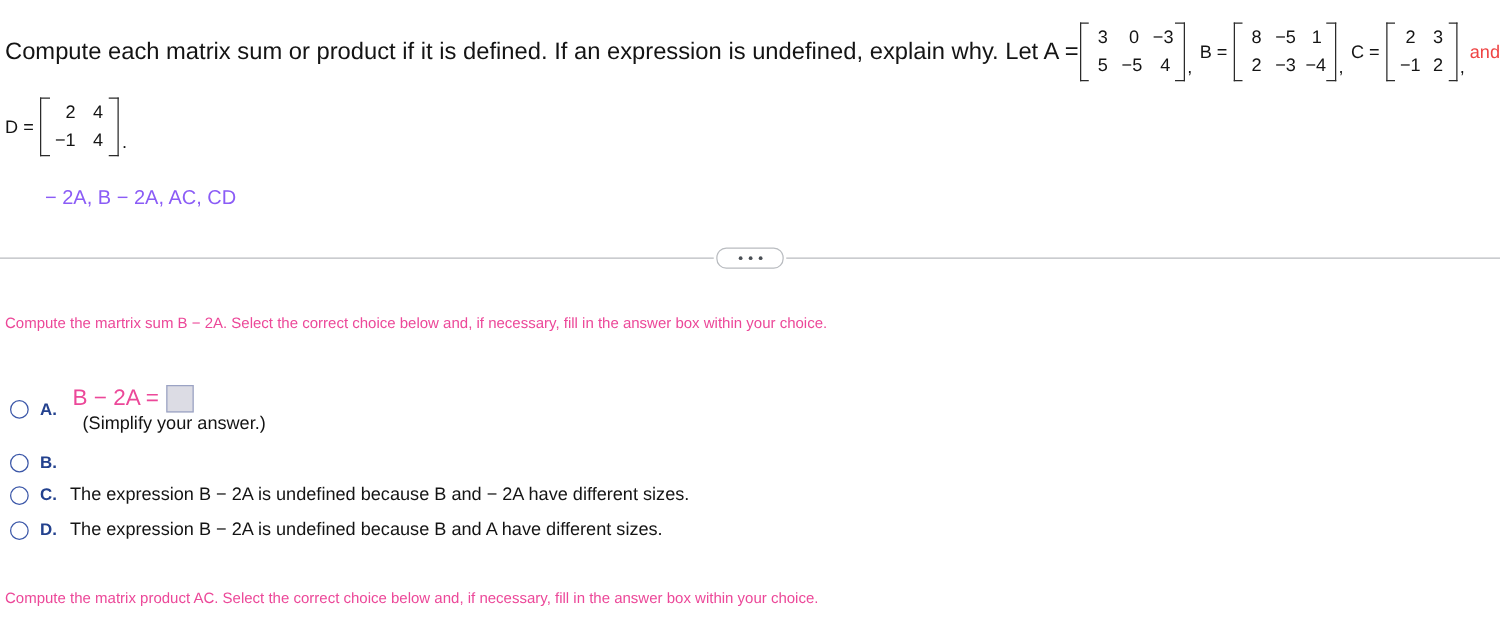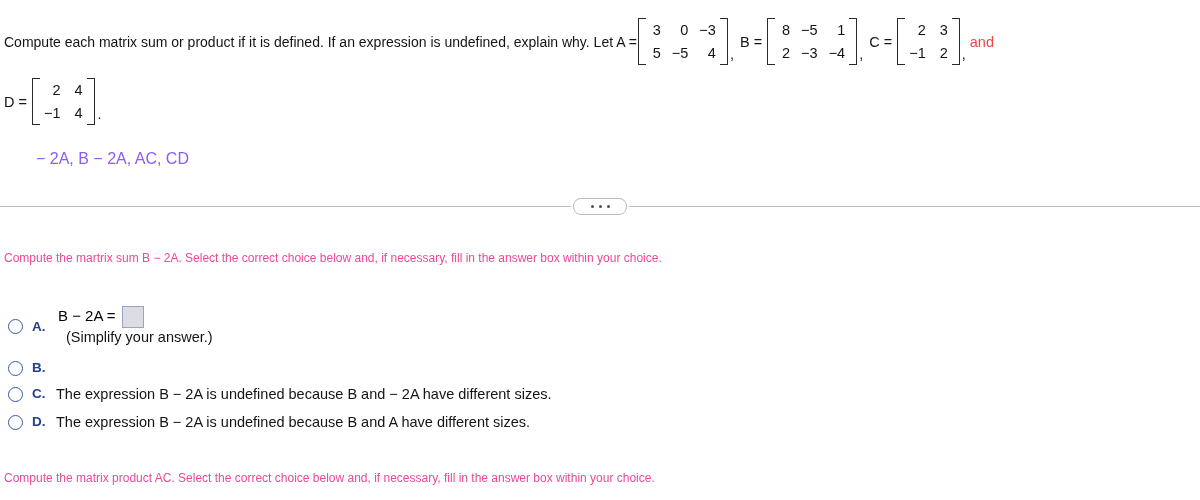--- a/index.html
+++ b/index.html
@@ -27,21 +27,21 @@
   
   .problem-block {
     position: absolute;
     left: 4px;
     top: 18px;
     display: flex;
     align-items: center;
     flex-wrap: nowrap;
   }
   .stem-text {
-    font-size: 14px;
+    font-size: 19px;
     color: #141414;
     white-space: nowrap;
     text-align: right;
   }
 
   
   .matrix-expr {
     display: inline-flex;
     align-items: center;
     white-space: nowrap;
@@ -219,23 +219,23 @@
     font-size: 14.5px;
     color: #141414;
     white-space: nowrap;
     line-height: 1.35;
   }
   .choice-a .choice-body {
     margin-left: 6px;
   }
   .ans-line {
     display: flex;
-    align-items: flex-start;
-    font-size: 15px;
-    color: #000000;
+    align-items: flex-end;
+    font-size: 18px;
+    color: #ec4899;
   }
   .answer-box {
     display: inline-block;
     width: 20px;
     height: 20px;
     background: #dcdce4;
     border: 1px solid #9ba3c4;
     margin-left: 6px;
     vertical-align: middle;
     cursor: text;

